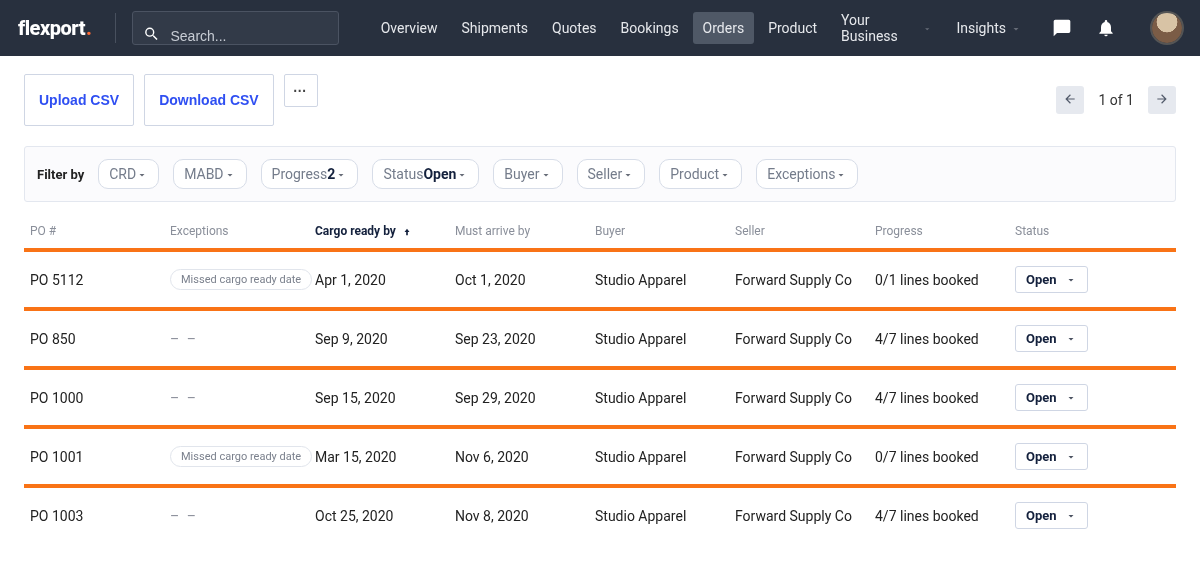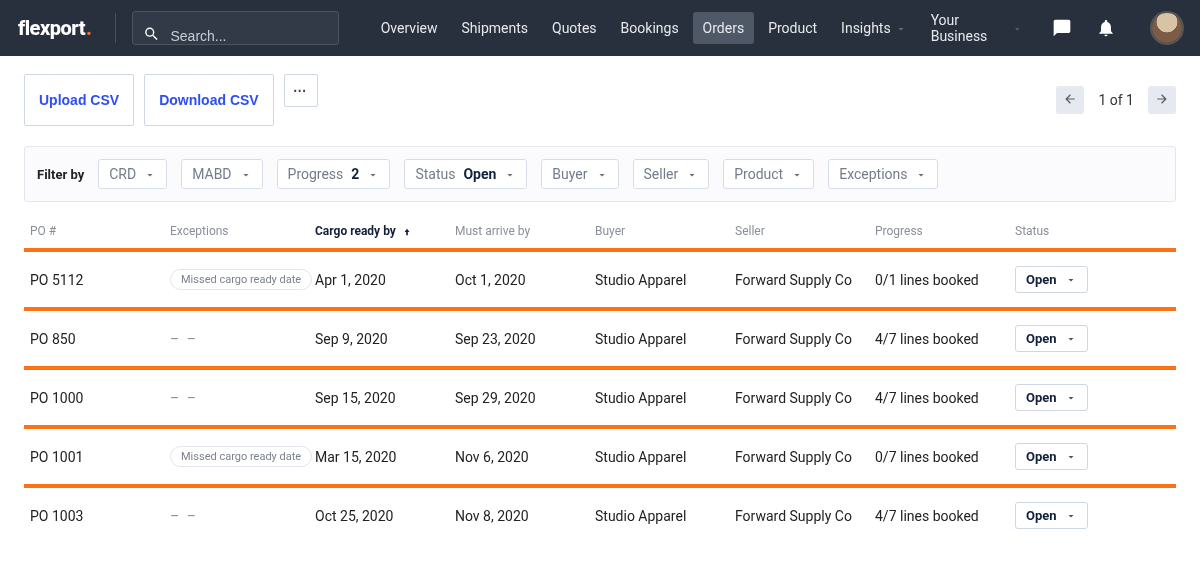--- a/index.html
+++ b/index.html
@@ -30,21 +30,21 @@
   .toolbar-left { display: flex; gap: 10px; }
   .btn-out { border: 1px solid #cfd6e4; background: #ffffff; color: #2f4ff2; font-weight: 700; font-size: 14px; padding: 17px 14px; border-radius: 2px; cursor: pointer; }
   .btn-more { border: 1px solid #cfd6e4; background: #fff; color: #444; width: 34px; height: 33px; border-radius: 2px; display:flex; align-items:center; justify-content:center; cursor:pointer; letter-spacing:2px; font-weight:700; }
   .pager { display: flex; align-items: center; gap: 14px; color: #333; font-size: 14px; margin-left: 28px; }
   .pager-btn { width: 28px; height: 28px; background: #e6e9ef; border-radius: 3px; display: flex; align-items:center; justify-content:center; color:#525a6a; cursor:pointer; }
   .pager-btn svg { width: 14px; height: 14px; fill: currentColor; }
 
   
   .filterbar { margin-top: 20px; background: #fbfbfd; border: 1px solid #e3e7ef; border-radius: 3px; padding: 12px; display: flex; align-items: center; gap: 14px; }
   .filter-label { font-weight: 700; font-size: 13px; color: #222; }
-  .chip { border: 1px solid #d7dde8; background: #fff; border-radius: 3px; padding: 6px 10px; display: inline-flex; align-items: center; gap: 8px; font-size: 14px; color: #4a5160; cursor: pointer; }
+  .chip { border: 1px solid #d7dde8; background: #fff; border-radius: 10px; padding: 6px 10px; display: inline-flex; align-items: center; font-size: 14px; color: #4a5160; cursor: pointer; }
   .chip .seg { color: #747c8b; }
   .chip .val { font-weight: 700; color: #14213d; }
   .chev { width: 12px; height: 12px; }
   .chev svg { width: 100%; height: 100%; fill: #666b77; }
 
   
   .table-head { display: grid; grid-template-columns: 140px 145px 140px 140px 140px 140px 140px 110px; gap: 0; padding: 22px 6px 10px 6px; font-size: 12px; color: #8a8f9a; }
   .th { display: flex; align-items: center; gap: 6px; }
   .th.sort { color: #14213d; font-weight: 700; }
   .th.sort .arrow-up { width:10px; height:10px; }
@@ -89,27 +89,27 @@
       <div class="nav-item">
         <span>Bookings</span>
       </div>
       <div class="nav-item active">
         <span>Orders</span>
       </div>
       <div class="nav-item">
         <span>Product</span>
       </div>
       <div class="nav-item">
-        <span>Insights</span>
+        <span>Your Business</span>
         <span class="chev"><svg viewBox="0 0 24 24">
             <path d="M7 10l5 5 5-5z"></path>
           </svg></span>
       </div>
       <div class="nav-item">
-        <span>Your Business</span>
+        <span>Insights</span>
         <span class="chev"><svg viewBox="0 0 24 24">
             <path d="M7 10l5 5 5-5z"></path>
           </svg></span>
       </div>
     </div>
 
   <div class="nav-spacer"></div>
 
   <div class="topicons">
     <span class="icon">

